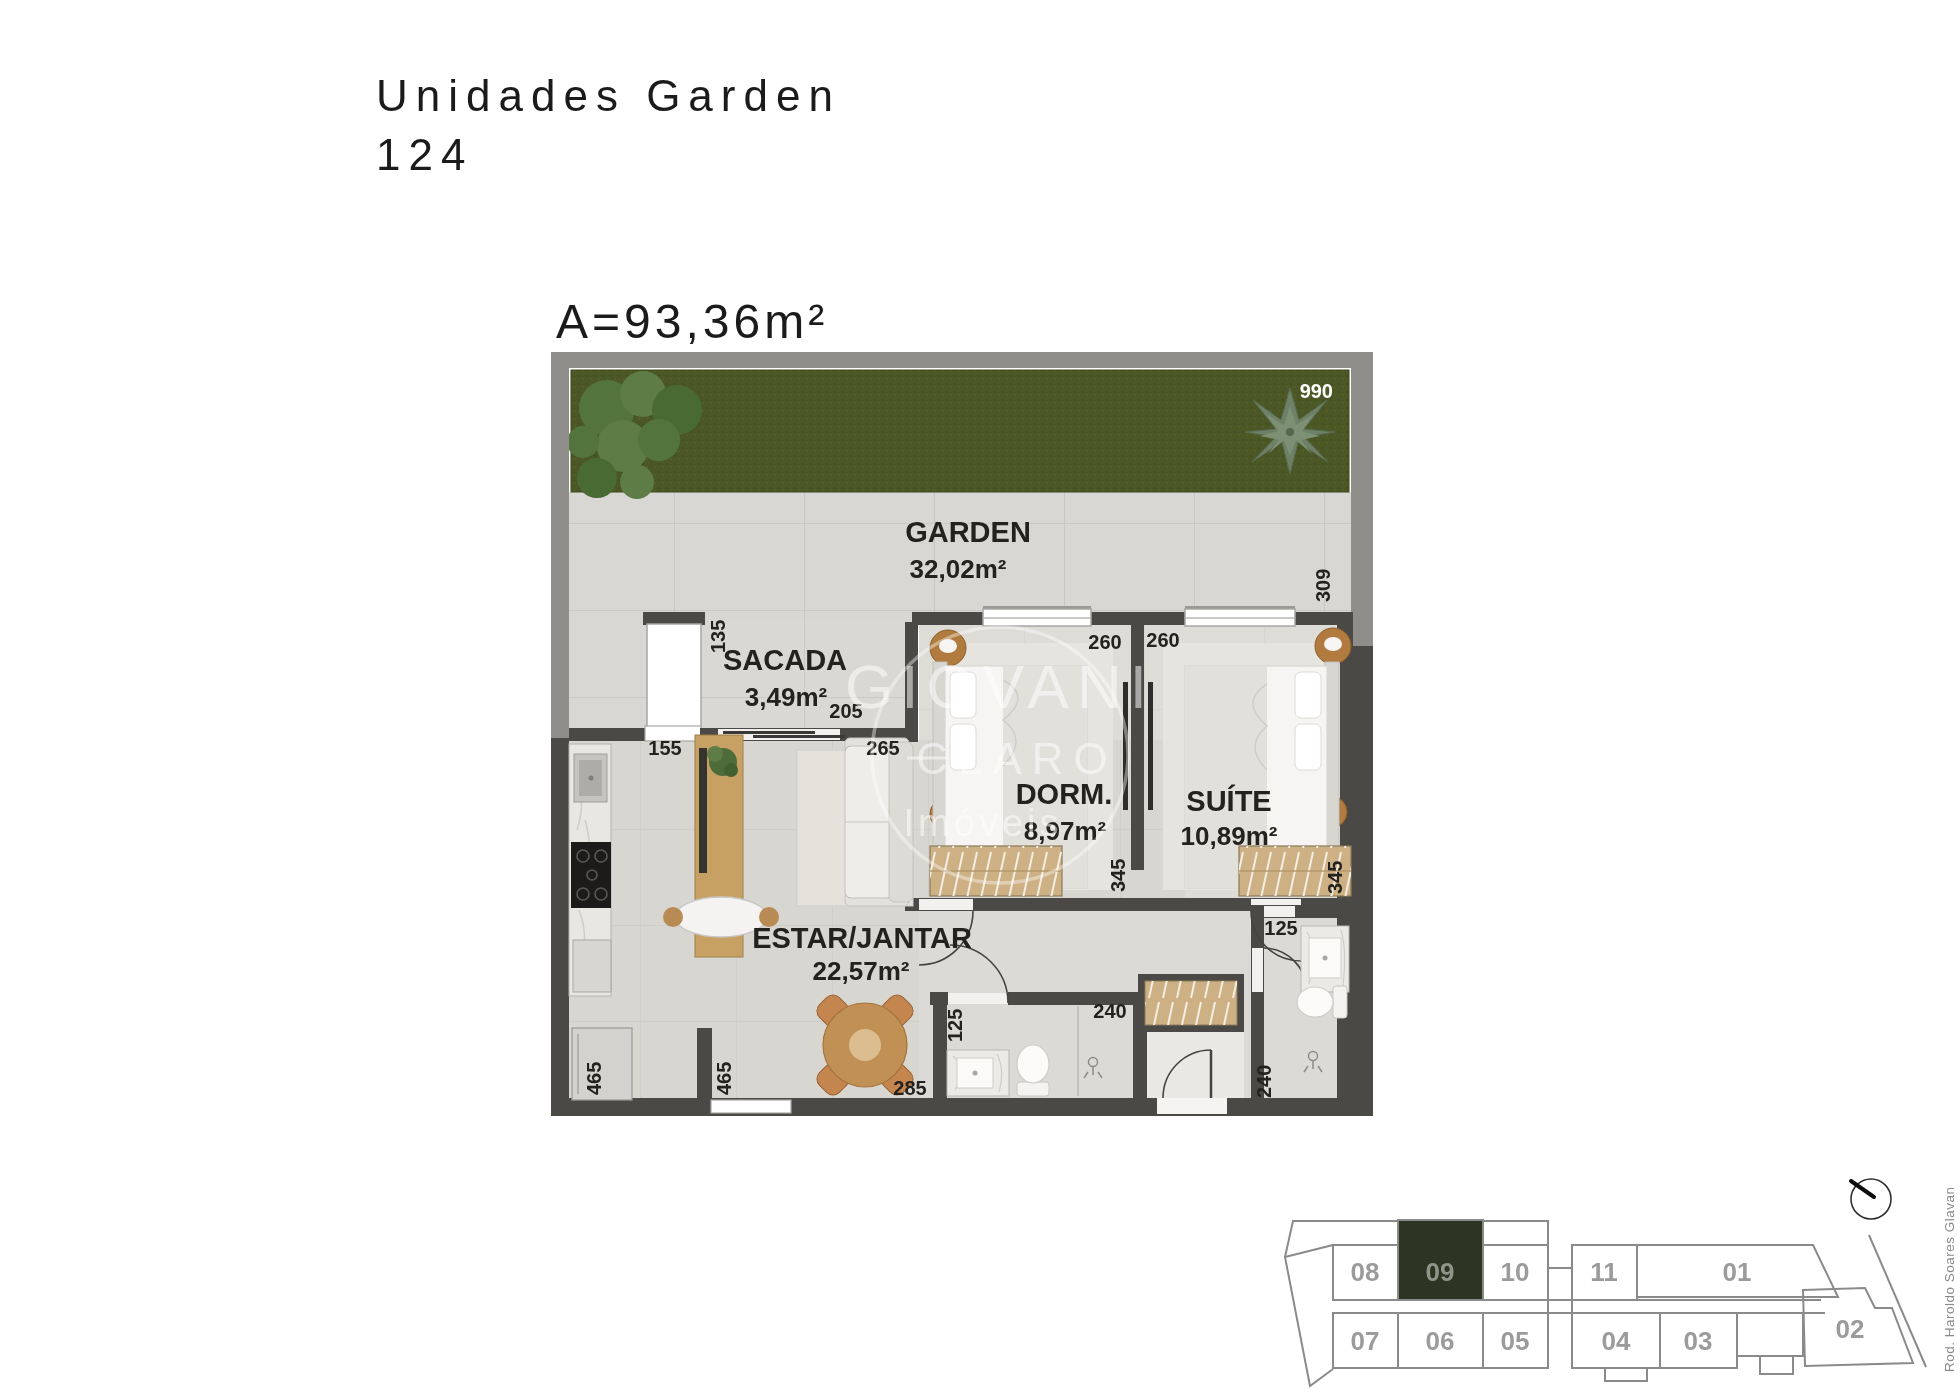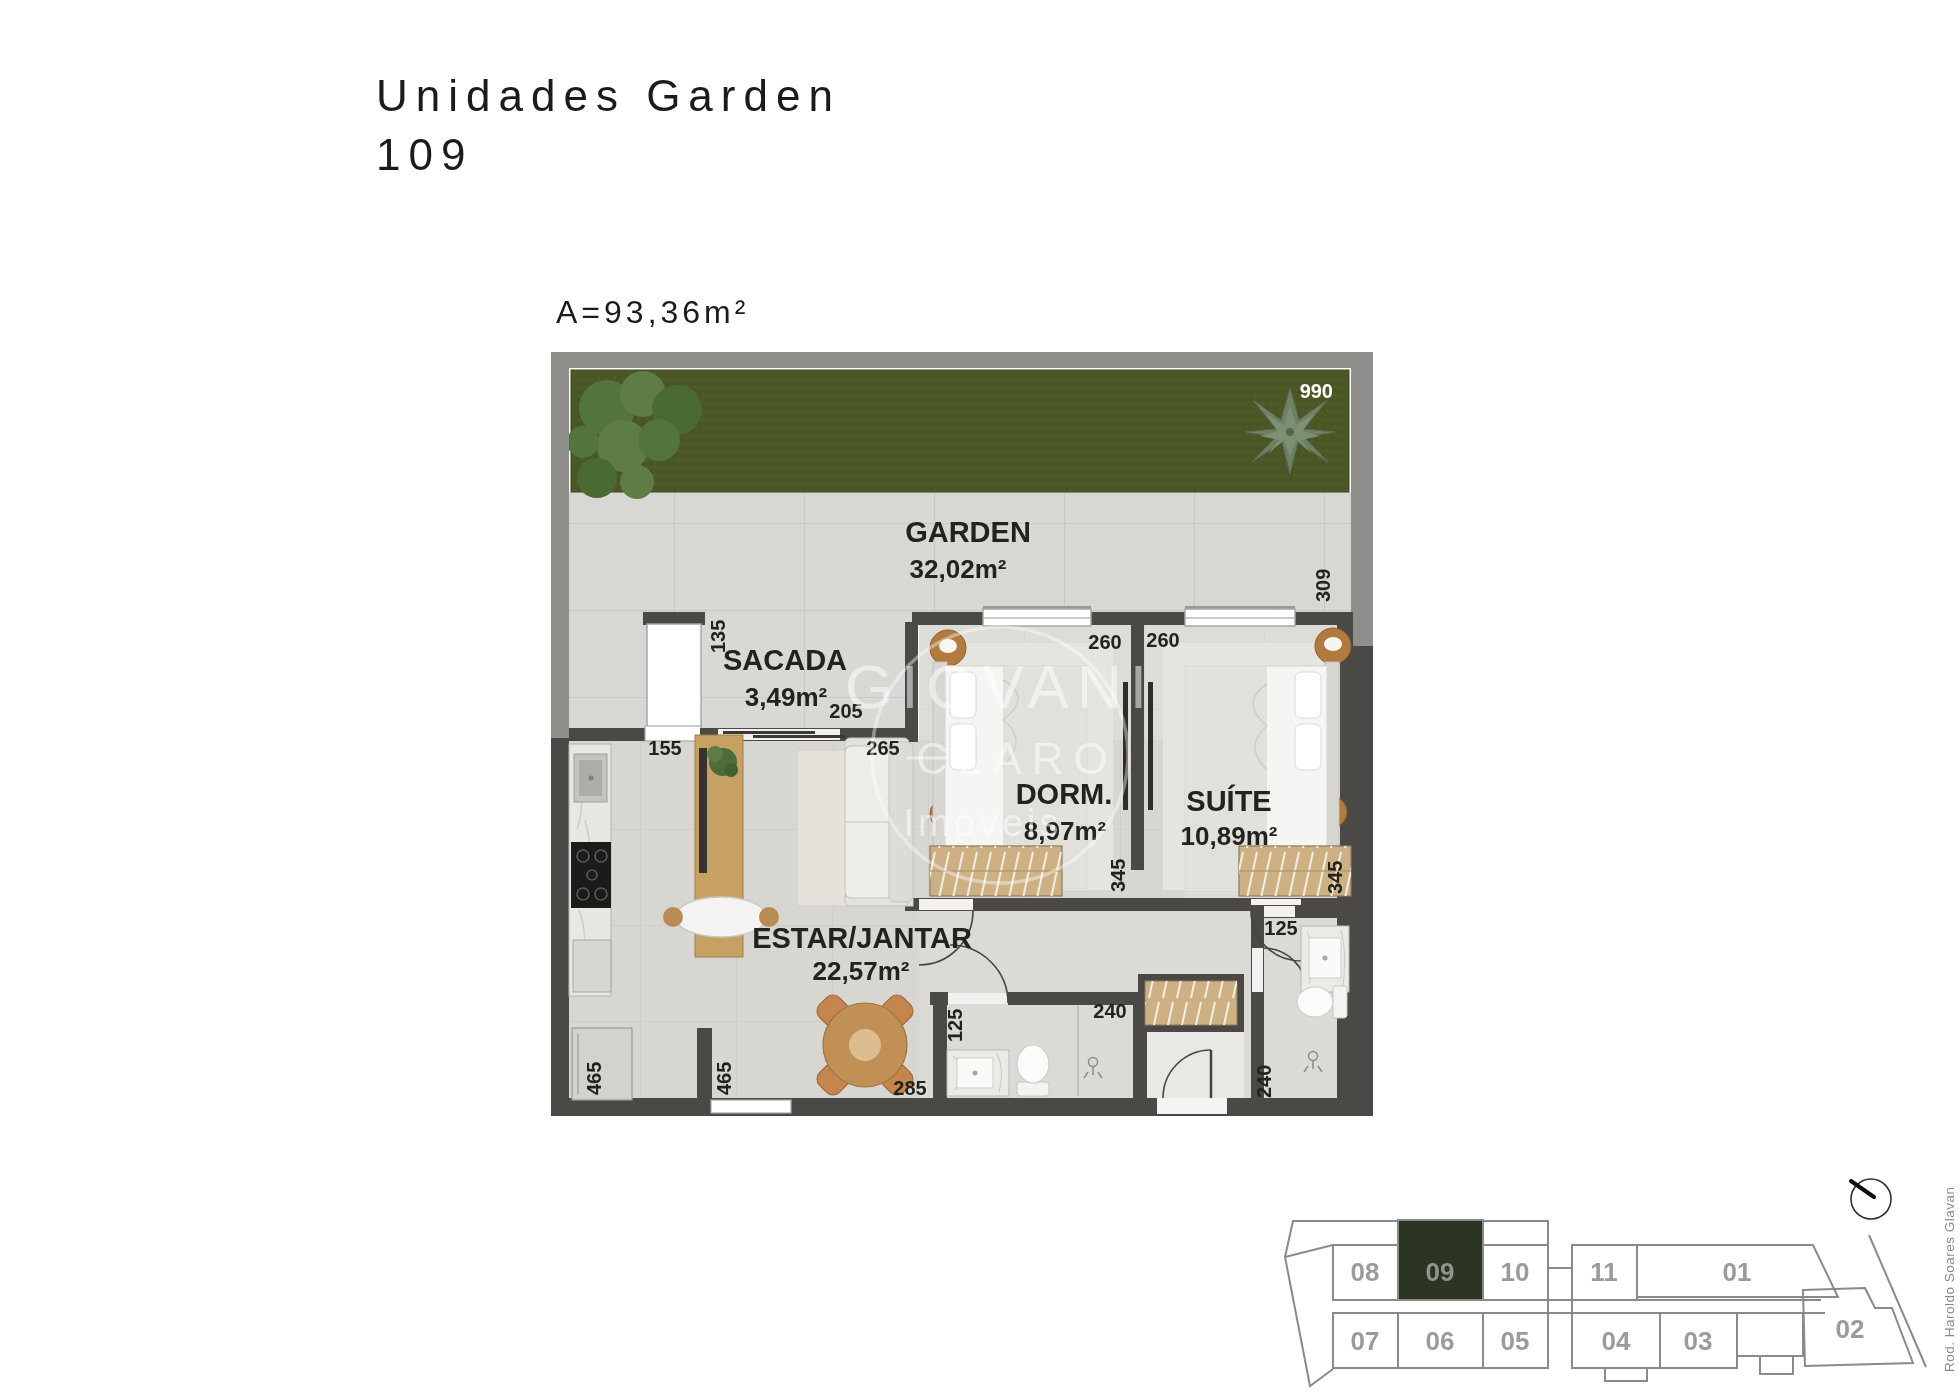--- a/index.html
+++ b/index.html
@@ -1,40 +1,40 @@
 <!DOCTYPE html>
 <html><head>
 <meta charset="utf-8">
 <style>
   html,body{margin:0;padding:0;background:#fff;}
   .page{position:relative;width:1960px;height:1400px;background:#ffffff;overflow:hidden;
         font-family:"Liberation Sans",sans-serif;color:#1a1a1a;padding-left:12px;}
   .title{position:absolute;left:376px;top:66px;font-size:44px;letter-spacing:8px;
          line-height:1.35;font-weight:400;color:#1b1b1b;}
-  .area-label{position:absolute;left:556px;top:294px;font-size:32px;letter-spacing:4px;
+  .area-label{position:absolute;left:556px;top:294px;font-size:48px;letter-spacing:4px;
          font-weight:400;color:#1b1b1b;}
   svg{display:block;}
   svg text{font-family:"Liberation Sans",sans-serif;}
   .room-name{font-weight:bold;font-size:29px;fill:#23221e;}
   .room-area{font-weight:bold;font-size:26px;fill:#23221e;}
   .dim{font-weight:bold;font-size:20px;fill:#23221e;}
   .dim-w{font-weight:bold;font-size:20px;fill:#ffffff;}
   .wm{fill:rgba(255,255,255,0.52);}
   .kp-num{font-weight:bold;font-size:26px;fill:#9b9b9b;}
   .kp-num-hl{font-weight:bold;font-size:26px;fill:#8f958b;}
   .kp-road{font-size:13.5px;fill:#8a8a8a;letter-spacing:0.5px;}
 </style>
 </head>
 <body>
 
 <div class="page">
 
   <div class="title">
     <div>Unidades Garden</div>
-    <div>109</div>
+    <div>124</div>
   </div>
 
   <div class="area-label">A=93,36m²</div>
 
   <svg style="position:absolute;left:545px;top:350px;" width="830" height="770" viewBox="0 0 830 770">
     <defs>
       <pattern id="tileBig" width="130" height="87" patternUnits="userSpaceOnUse">
         <path d="M130,0 V87 M0,87 H130" stroke="#c7c5c1" stroke-width="1.6" fill="none"></path>
       </pattern>
       <pattern id="tileMid" width="96" height="96" patternUnits="userSpaceOnUse">

